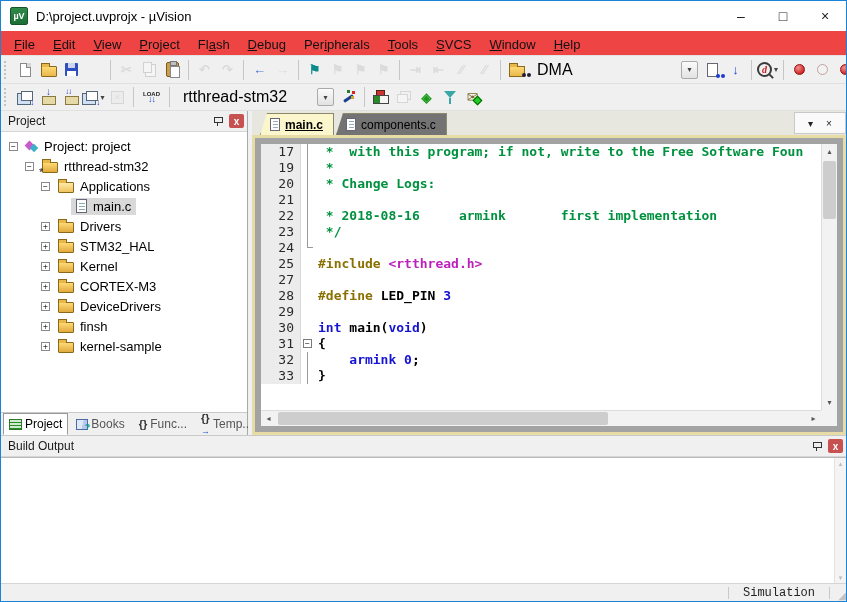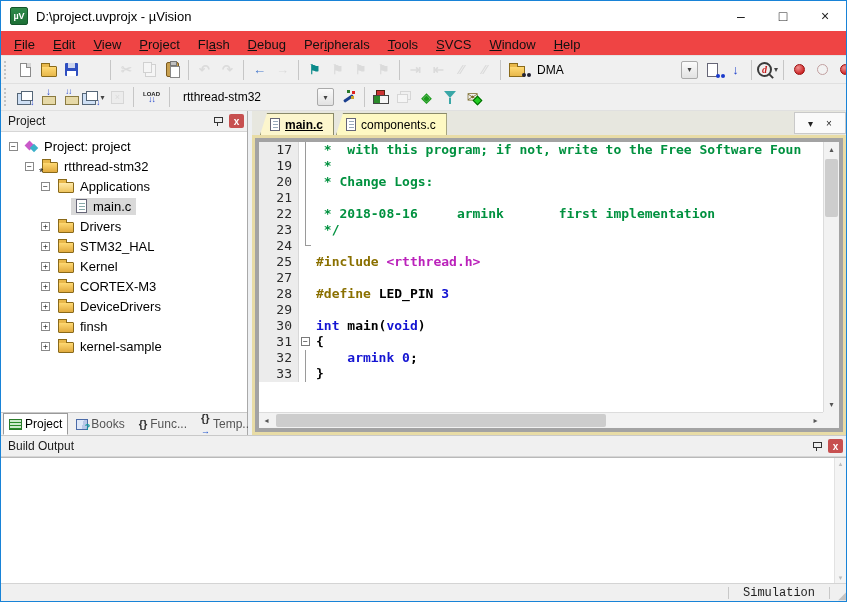--- a/index.html
+++ b/index.html
@@ -73,21 +73,21 @@
   .ico-blocks::after { content:""; position:absolute; bottom:0; left:0; width:14px; height:7px; background:linear-gradient(to right,#2a8a2a 0 6px,#f5f5f5 6px); border:1px solid #444; }
   .ico-cascade { position:relative; width:14px; height:12px; }
   .ico-cascade::before { content:""; position:absolute; top:0; right:0; width:9px; height:7px; background:#eee; border:1px solid #999; }
   .ico-cascade::after { content:""; position:absolute; bottom:0; left:0; width:9px; height:7px; background:#fff; border:1px solid #999; }
   .ico-funnel { position:relative; width:14px; height:15px; }
   .ico-funnel::before { content:""; position:absolute; top:1px; left:1px; width:0; height:0; border-left:6px solid transparent; border-right:6px solid transparent; border-top:7px solid #3aa7a7; }
   .ico-funnel::after { content:""; position:absolute; bottom:1px; left:6px; width:2px; height:6px; background:#3aa7a7; }
   .ico-envelope { position:relative; color:#7a6a2a; font-size:14px; }
   .ico-envelope::after { content:""; position:absolute; right:-3px; bottom:0; width:5px; height:5px; background:#2c2; border:1px solid #060; transform:rotate(45deg); }
   .tb-combo { display:flex; align-items:center; height:20px; margin:0 3px; flex:0 0 auto; }
-  .tb-combo .field { height:20px; display:flex; align-items:center; padding:0 6px; font-size:12px; color:#000; }
+  .tb-combo .field { height:20px; display:flex; align-items:center; padding:0 6px; font-size:16px; color:#000; }
   .tb-combo .drop { width:17px; height:18px; border:1px solid #aaa; background:linear-gradient(#fbfbfb,#e2e2e2); display:flex; align-items:center; justify-content:center; font-size:8px; color:#444; border-radius:2px; }
 
   
   .main { height:325px; display:flex; border-bottom:1px solid #c9c9c9; background:#eef0f2; }
   .project-panel { width:247px; flex:0 0 247px; display:flex; flex-direction:column; border-right:1px solid #a9a9a9; background:#fff; }
   .panel-header { height:21px; background:#f0f0f0; border-bottom:1px solid #d6d6d6; display:flex; align-items:center; padding:0 3px 0 7px; }
   .panel-title { font-size:12px; color:#1a1a1a; flex:1; }
   .pin-btn { width:16px; height:15px; display:flex; align-items:center; justify-content:center; }
   .pin-shape { position:relative; width:9px; height:10px; }
   .pin-shape::before { content:""; position:absolute; top:1px; left:1px; width:7px; height:4px; border:1px solid #333; background:#eee; }
@@ -123,27 +123,27 @@
   .splitter { width:4px; background:#eef0f2; flex:0 0 4px; }
 
   
   .editor-area { flex:1; display:flex; flex-direction:column; min-width:0; }
   .tabstrip { height:24px; background:#e7e7df; display:flex; align-items:flex-end; padding-left:8px; }
   .etabs { display:flex; align-items:flex-end; flex:1; }
   .etab { display:flex; align-items:center; gap:5px; height:22px; padding:0 10px 0 9px; border:1px solid #8a8a6a; border-bottom:none;
           clip-path:polygon(7px 0,100% 0,100% 100%,0 100%); font-size:12px; margin-right:2px; }
   .etab.active { background:#fcf6cd; }
   .etab.active .etab-label { font-weight:bold; text-decoration:underline; }
-  .etab.inactive { background:#fef9c3;margin-top:35px; }
+  .etab.inactive { background:#737373;margin-top:35px; }
   .etab-page { width:10px; height:13px; background:#fff; border:1px solid #667; position:relative; }
   .etab-page::before { content:""; position:absolute; left:2px; top:2px; width:5px; height:1px; background:#9ab; box-shadow:0 3px 0 #9ab, 0 6px 0 #9ab; }
   .tab-ctrls { width:52px; height:22px; background:#fafafa; border:1px solid #c9c9c9; display:flex; align-items:center; justify-content:space-evenly; margin-bottom:1px; }
   .tab-ctrl { font-size:10px; color:#222; }
   .editor-wrap { flex:1; background:#e8dca6; padding:3px 3px 3px 3px; min-height:0; }
-  .editor-child { height:100%; background:#fff; border:4px solid #a3a3a3; position:relative; overflow:hidden; }
+  .editor-child { height:100%; background:#fff; border:6px solid #a3a3a3; position:relative; overflow:hidden; }
   .code-scroll { position:absolute; top:0; left:0; right:16px; bottom:16px; overflow:hidden; background:#fff; }
   .code-line { display:flex; height:16px; font:bold 13px "DejaVu Sans Mono", monospace; }
   .ln { flex:0 0 40px; background:#ececec; border-right:1px solid #d8d8d8; color:#2a2a2a; text-align:right; padding-right:6px; font-weight:normal; }
   .fold { flex:0 0 13px; display:flex; justify-content:center; position:relative; }
   .fbar { width:0; border-left:1px solid #9a9a9a; height:16px; }
   .fend { width:6px; height:8px; border-left:1px solid #9a9a9a; border-bottom:1px solid #9a9a9a; align-self:flex-start; margin-right:-5px; }
   .fbox { width:9px; height:9px; border:1px solid #7a7a7a; background:#fff; font:8px/7px "DejaVu Sans Mono",monospace; font-style:normal; text-align:center; color:#333; margin-top:3px; }
   .ct { white-space:pre; padding-left:4px; color:#000; }
   .c-cm { color:#00913f; } .c-dir { color:#8a7000; } .c-str { color:#bb22bb; } .c-kw { color:#1414d2; } .c-num { color:#1414d2; }
   .vscroll { position:absolute; top:0; right:0; width:16px; bottom:16px; background:#f2f2f2; border-left:1px solid #dcdcdc; }

